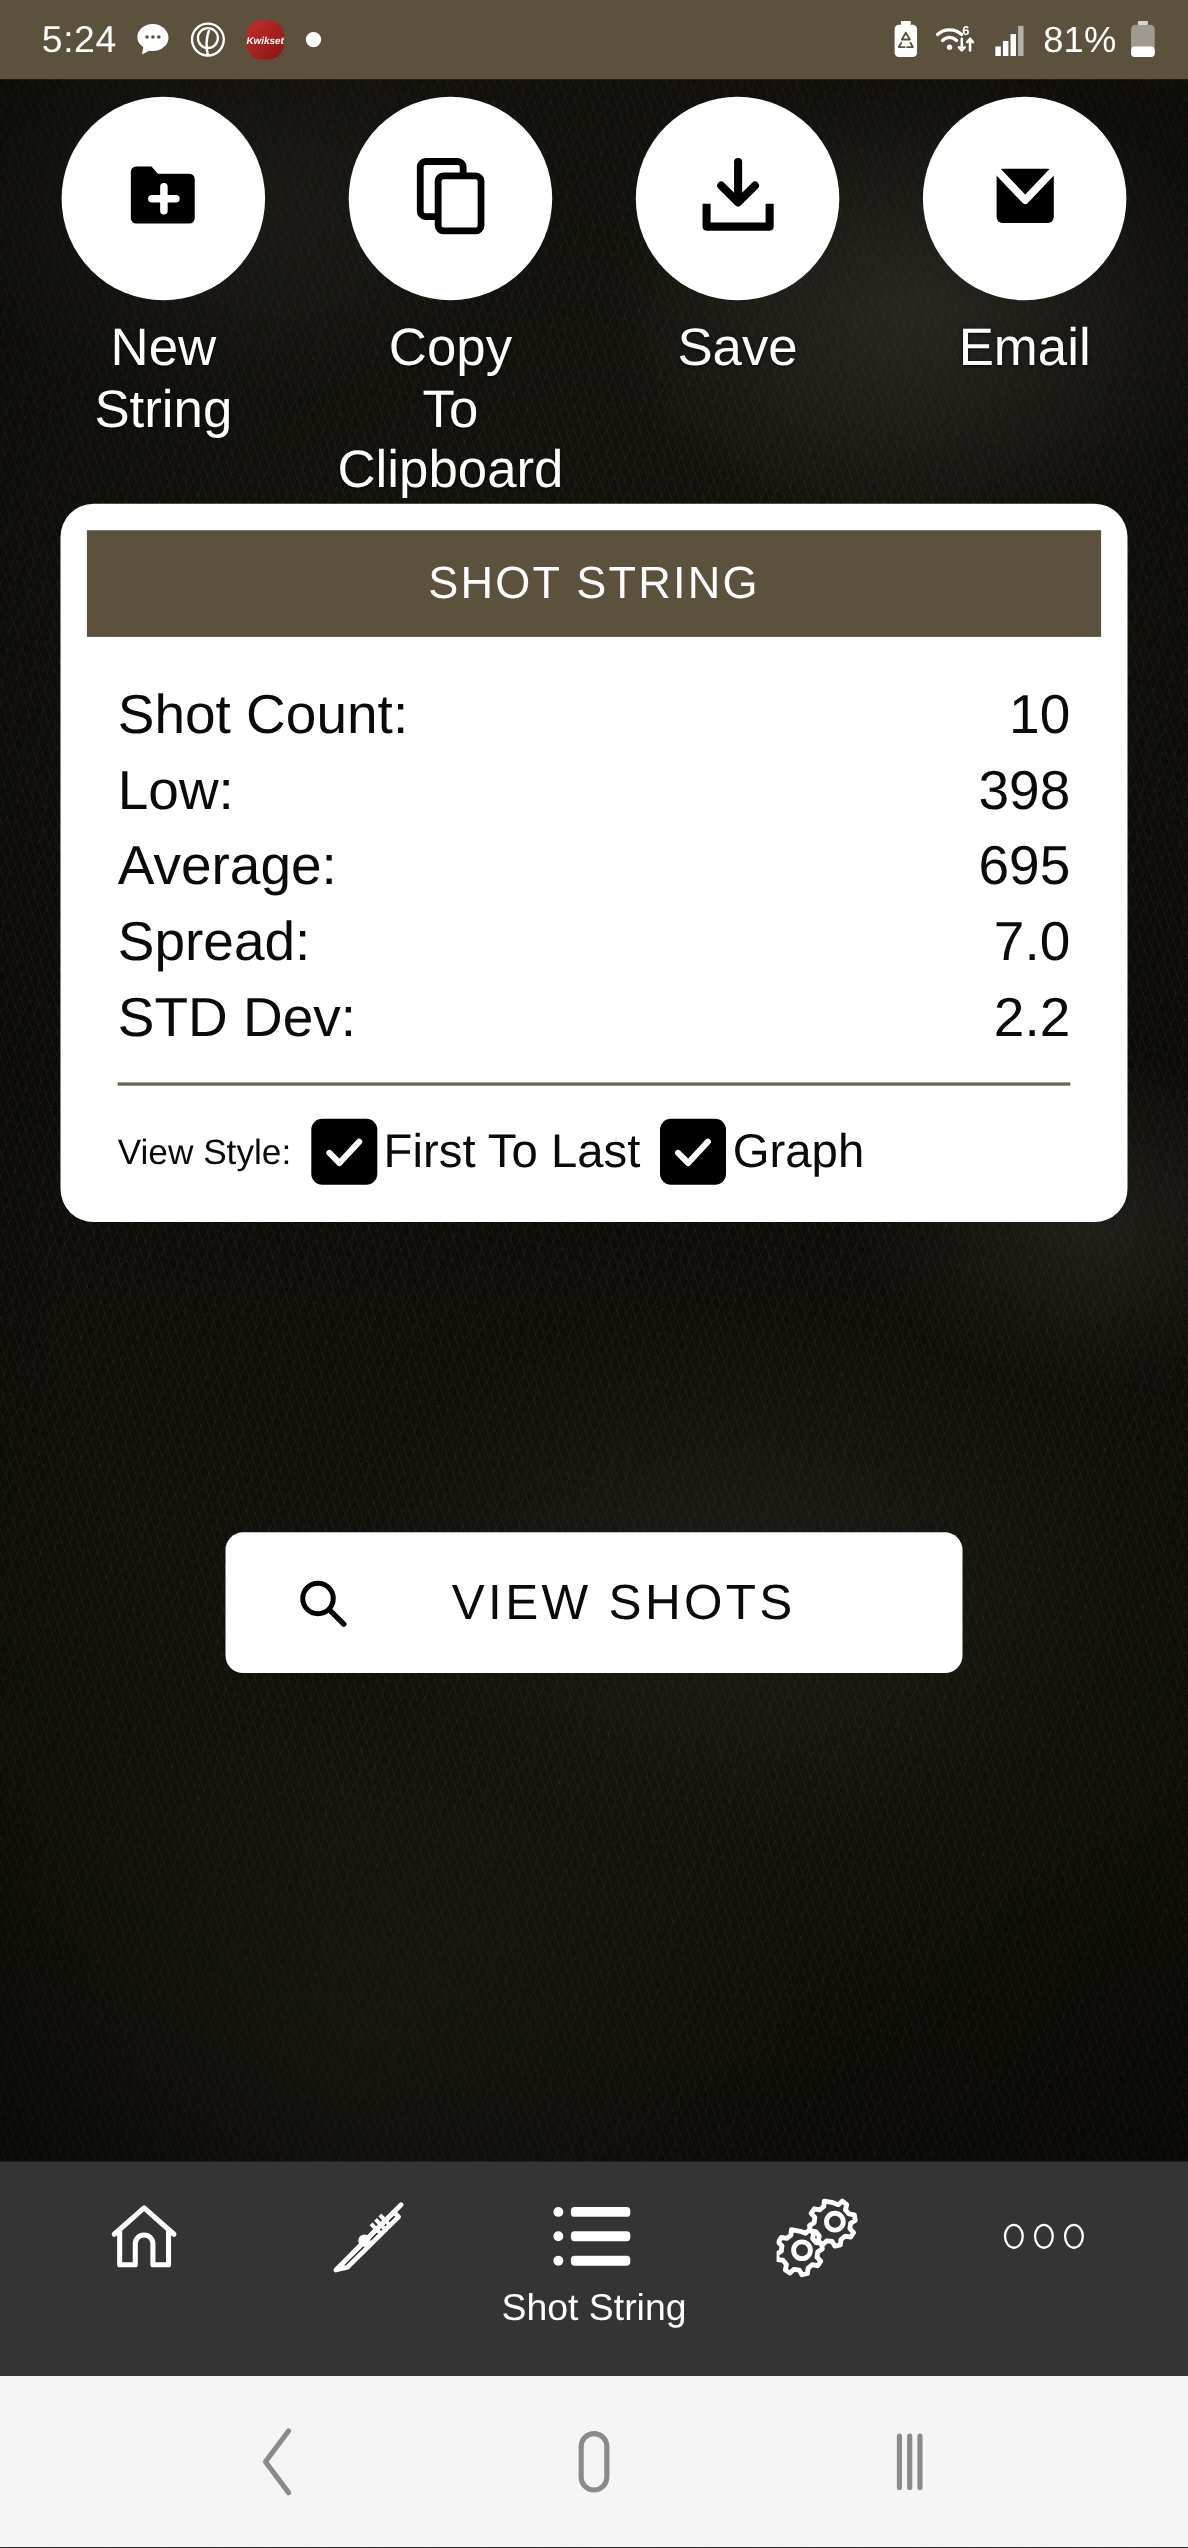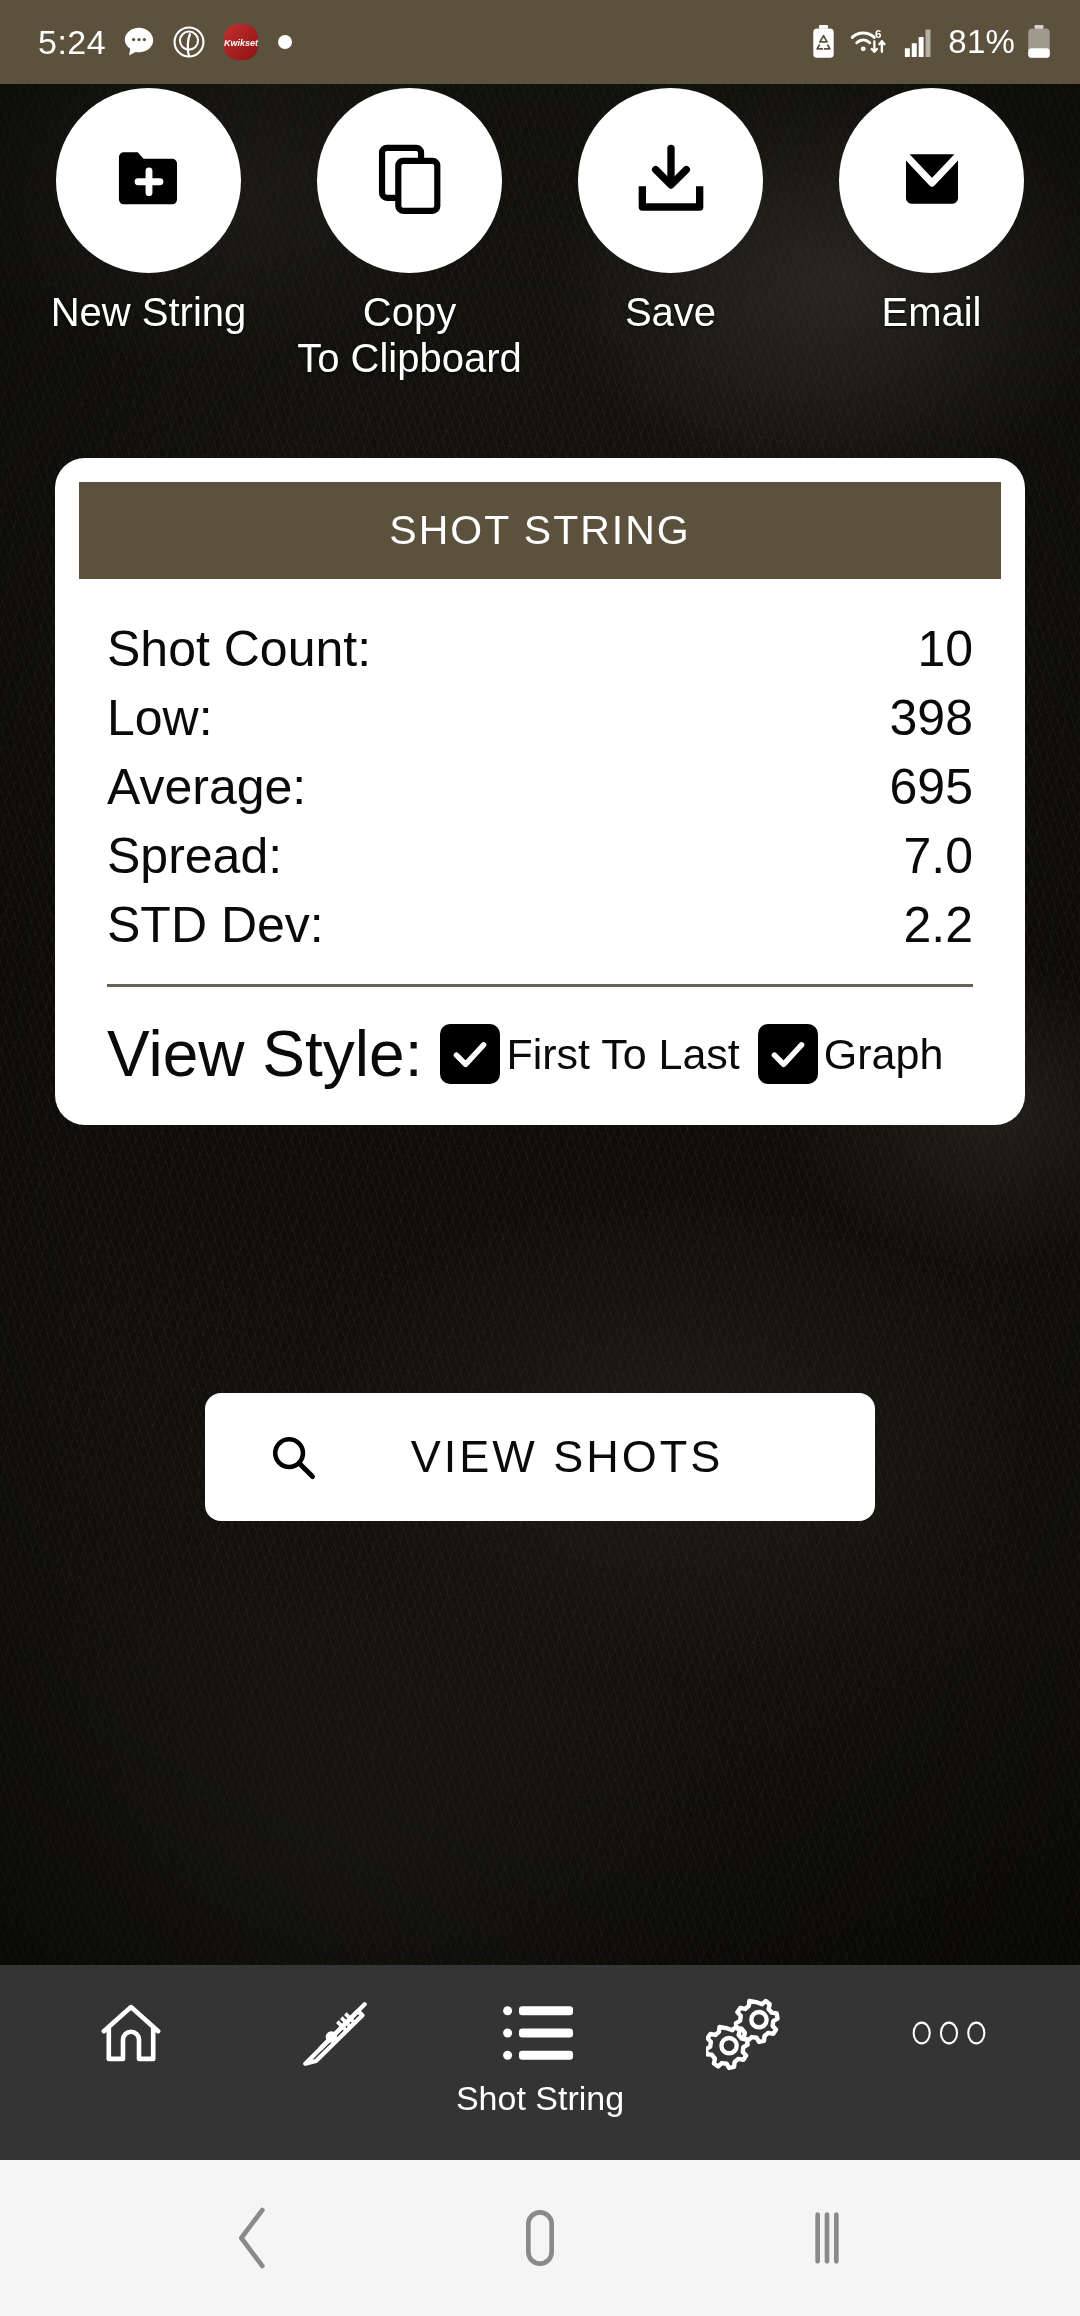--- a/index.html
+++ b/index.html
@@ -42,21 +42,21 @@
     inset: 0;
     background:
       radial-gradient(ellipse 110% 70% at 50% 45%, transparent 40%, rgba(0,0,0,.72) 100%);
   }
 
   
   #status-bar {
     position: absolute;
     top: 0; left: 0;
     width: 1080px;
-    height: 84px;
+    height: 72px;
     background: #5b513c;
     display: flex;
     align-items: center;
     justify-content: space-between;
     padding: 0 28px 0 38px;
     color: #fff;
   }
   .sb-left { display: flex; align-items: center; gap: 16px; }
   .sb-right { display: flex; align-items: center; gap: 11px; }
   #status-time {
@@ -91,21 +91,21 @@
     height: 185px;
     border-radius: 50%;
     background: #fff;
     display: flex;
     align-items: center;
     justify-content: center;
   }
   .action-label {
     margin-top: 16px;
     color: #fff;
-    font-size: 40px;
+    font-size: 48px;
     line-height: 1.16;
     text-align: center;
     text-shadow: 0 1px 3px rgba(0,0,0,.85);
     white-space: pre-line;
   }
 
   
   #shot-card {
     position: absolute;
     left: 55px;
@@ -149,21 +149,21 @@
     margin: 24px 28px 0 28px;
   }
 
   #view-style-row {
     display: flex;
     align-items: center;
     padding: 30px 28px 4px 28px;
     gap: 18px;
   }
   #view-style-label {
-    font-size: 64px;
+    font-size: 32px;
     color: #0a0a0a;
     white-space: nowrap;
   }
   .checkbox-group {
     display: flex;
     align-items: center;
     gap: 6px;
   }
   .checkbox {
     width: 60px;

